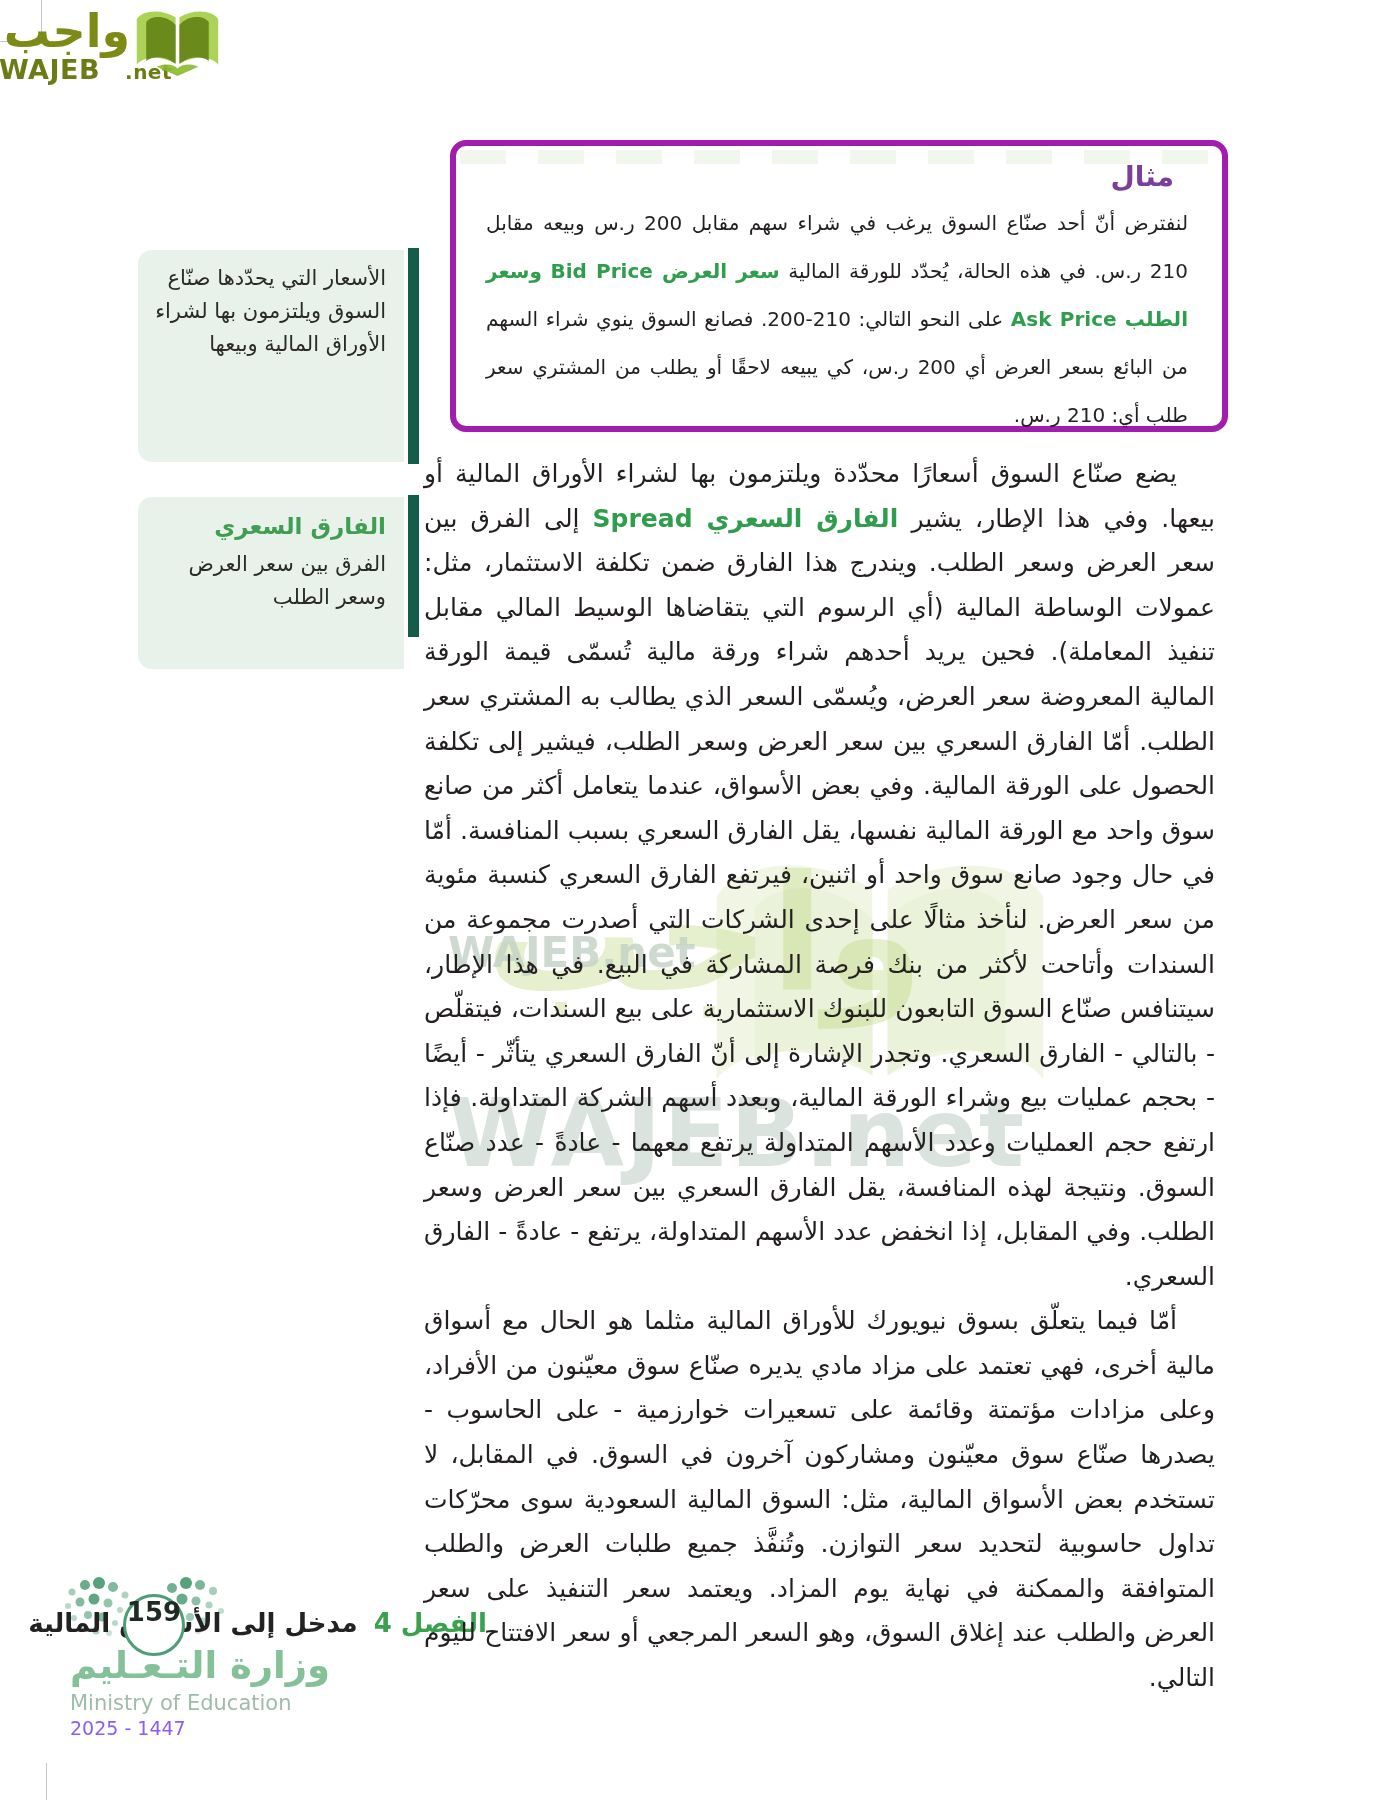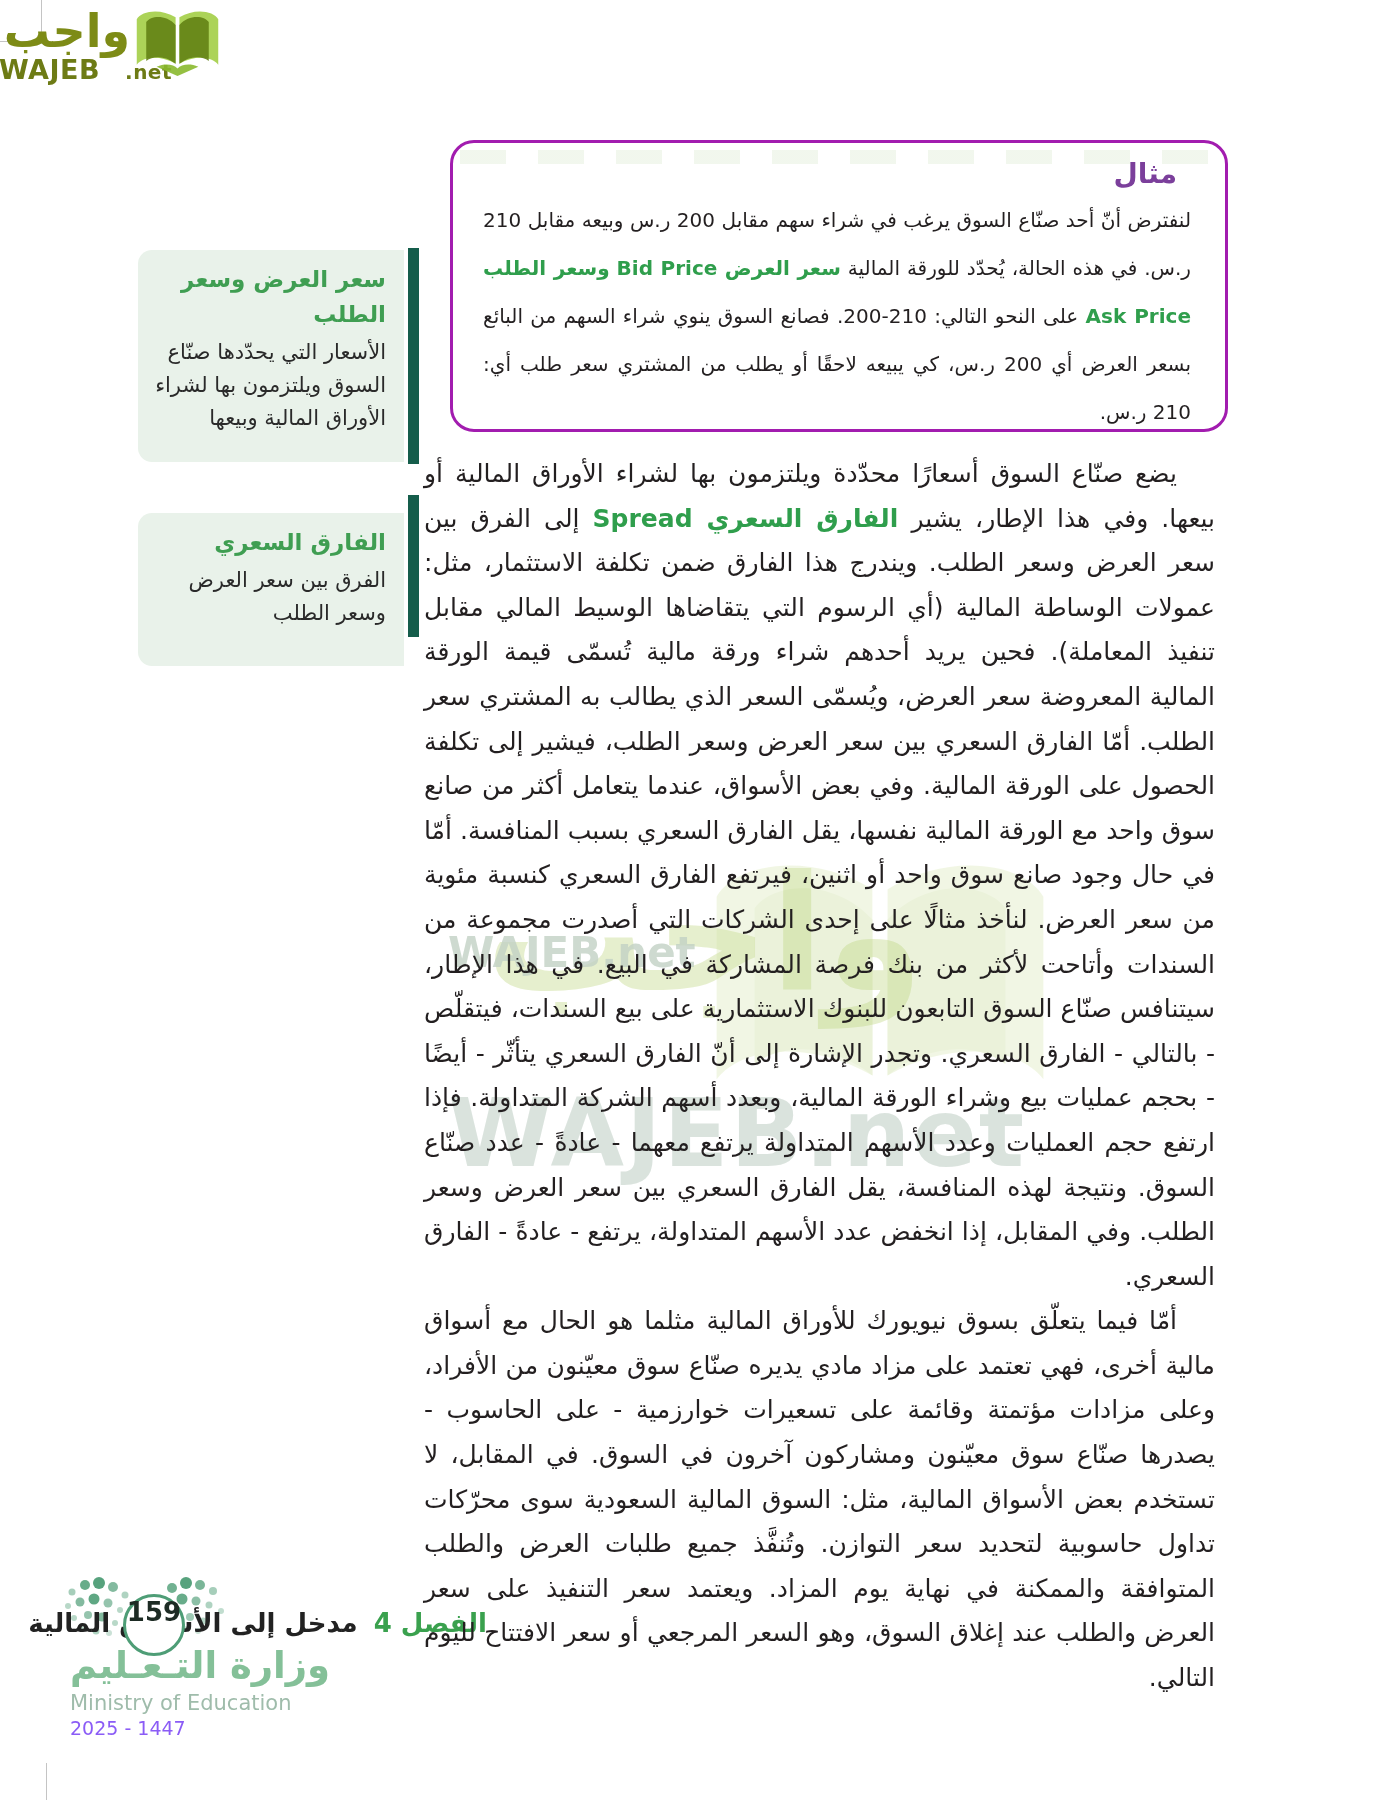--- a/index.html
+++ b/index.html
@@ -7,21 +7,21 @@
         font-family:"DejaVu Sans",sans-serif;color:#1f1f1f;}
   
   .crop-line{position:absolute;background:#c4c4c4;}
   .logo-wrap{position:absolute;left:30px;top:6px;width:260px;height:80px;}
   .logo-arabic{position:absolute;right:160px;top:2px;font-size:46px;font-weight:bold;color:#7d8b16;line-height:1;}
   .logo-latin{position:absolute;right:118px;top:48px;font-size:27px;font-weight:bold;color:#6d7b15;letter-spacing:.5px;direction:ltr;}
   .logo-latin .net{font-size:20px;font-weight:bold;margin-left:25px;}
   .logo-book{position:absolute;left:100px;top:0px;}
   
   .example-box{position:absolute;left:450px;top:140px;width:778px;height:292px;
-               border:3px solid #a21caf;border-radius:24px;box-sizing:border-box;
+               border:6px solid #a21caf;border-radius:16px;box-sizing:border-box;
                direction:rtl;padding:12px 34px 10px 30px;background:transparent;}
   .example-title{font-size:28px;font-weight:bold;color:#7b3f9b;margin:2px 14px 6px 0;}
   .example-text{font-size:20px;line-height:48px;text-align:justify;color:#231f20;margin:0;}
   .kw{color:#2f9e4c;font-weight:bold;}
   .wm-strip{position:absolute;left:460px;top:150px;width:752px;height:14px;opacity:.5;
             background:repeating-linear-gradient(90deg,#e4efdc 0 46px,transparent 46px 78px);}
   
   .def-box{position:absolute;left:138px;width:266px;background:#e9f2ea;border-radius:14px 0 0 14px;
            box-sizing:border-box;direction:rtl;padding:12px 18px 10px 12px;}
   .def-bar{position:absolute;left:408px;width:11px;background:#155d4b;}
@@ -86,26 +86,25 @@
   <div class="watermark wm-latin-big">WAJEB.net</div>
 
   <div class="wm-strip"></div>
 
   <div class="example-box">
     <div class="example-title">مثال</div>
     <p class="example-text"><span>لنفترض أنّ أحد صنّاع السوق يرغب في شراء سهم مقابل 200 ر.س وبيعه مقابل 210 ر.س. في هذه الحالة، يُحدّد للورقة المالية </span><span class="kw">سعر العرض Bid Price</span><span> </span><span class="kw">وسعر الطلب Ask Price</span><span> على النحو التالي: 210-200. فصانع السوق ينوي شراء السهم من البائع بسعر العرض أي 200 ر.س، كي يبيعه لاحقًا أو يطلب من المشتري سعر طلب أي: 210 ر.س.</span></p>
   </div>
 
   <div class="def-box" style="top:250px;height:212px;">
-    <p class="def-title">سعر العرض وسعر الطلب</p>
     <p class="def-body">الأسعار التي يحدّدها صنّاع السوق ويلتزمون بها لشراء الأوراق المالية وبيعها</p>
   </div>
   <div class="def-bar" style="top:248px;height:216px;"></div>
 
-  <div class="def-box" style="top:513px;height:153px;">
+  <div class="def-box" style="top:497px;height:172px;">
     <p class="def-title">الفارق السعري</p>
     <p class="def-body">الفرق بين سعر العرض وسعر الطلب</p>
   </div>
   <div class="def-bar" style="top:495px;height:142px;"></div>
 
   <div class="main-text">
     <p><span>يضع صنّاع السوق أسعارًا محدّدة ويلتزمون بها لشراء الأوراق المالية أو بيعها. وفي هذا الإطار، يشير </span><span class="kw">الفارق السعري Spread</span><span> إلى الفرق بين سعر العرض وسعر الطلب. ويندرج هذا الفارق ضمن تكلفة الاستثمار، مثل: عمولات الوساطة المالية (أي الرسوم التي يتقاضاها الوسيط المالي مقابل تنفيذ المعاملة). فحين يريد أحدهم شراء ورقة مالية تُسمّى قيمة الورقة المالية المعروضة سعر العرض، ويُسمّى السعر الذي يطالب به المشتري سعر الطلب. أمّا الفارق السعري بين سعر العرض وسعر الطلب، فيشير إلى تكلفة الحصول على الورقة المالية. وفي بعض الأسواق، عندما يتعامل أكثر من صانع سوق واحد مع الورقة المالية نفسها، يقل الفارق السعري بسبب المنافسة. أمّا في حال وجود صانع سوق واحد أو اثنين، فيرتفع الفارق السعري كنسبة مئوية من سعر العرض. لنأخذ مثالًا على إحدى الشركات التي أصدرت مجموعة من السندات وأتاحت لأكثر من بنك فرصة المشاركة في البيع. في هذا الإطار، سيتنافس صنّاع السوق التابعون للبنوك الاستثمارية على بيع السندات، فيتقلّص - بالتالي - الفارق السعري. وتجدر الإشارة إلى أنّ الفارق السعري يتأثّر - أيضًا - بحجم عمليات بيع وشراء الورقة المالية، وبعدد أسهم الشركة المتداولة. فإذا ارتفع حجم العمليات وعدد الأسهم المتداولة يرتفع معهما - عادةً - عدد صنّاع السوق. ونتيجة لهذه المنافسة، يقل الفارق السعري بين سعر العرض وسعر الطلب. وفي المقابل، إذا انخفض عدد الأسهم المتداولة، يرتفع - عادةً - الفارق السعري.</span></p>
     <p>أمّا فيما يتعلّق بسوق نيويورك للأوراق المالية مثلما هو الحال مع أسواق مالية أخرى، فهي تعتمد على مزاد مادي يديره صنّاع سوق معيّنون من الأفراد، وعلى مزادات مؤتمتة وقائمة على تسعيرات خوارزمية - على الحاسوب - يصدرها صنّاع سوق معيّنون ومشاركون آخرون في السوق. في المقابل، لا تستخدم بعض الأسواق المالية، مثل: السوق المالية السعودية سوى محرّكات تداول حاسوبية لتحديد سعر التوازن. وتُنفَّذ جميع طلبات العرض والطلب المتوافقة والممكنة في نهاية يوم المزاد. ويعتمد سعر التنفيذ على سعر العرض والطلب عند إغلاق السوق، وهو السعر المرجعي أو سعر الافتتاح لليوم التالي.</p>
   </div>
 

